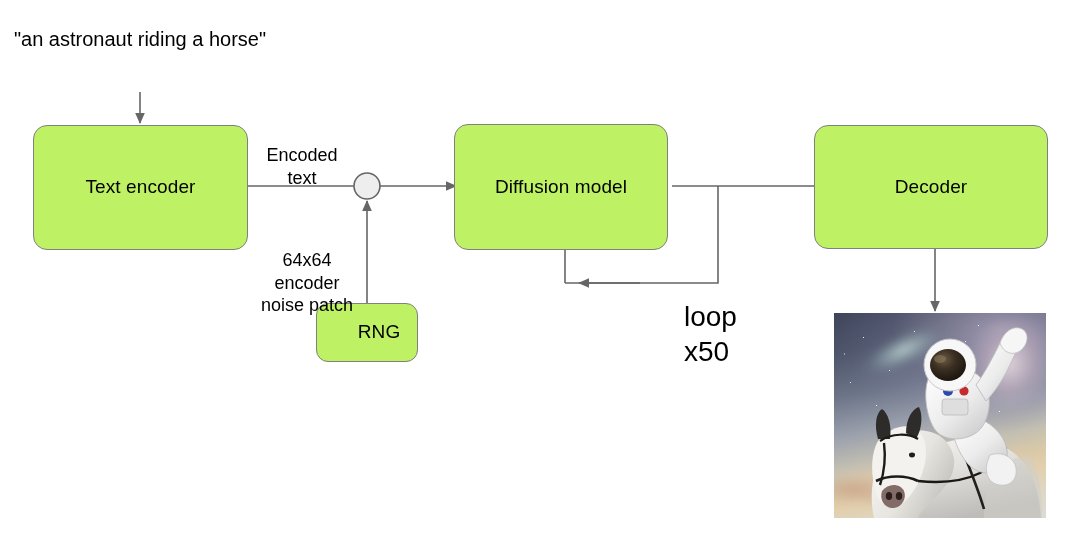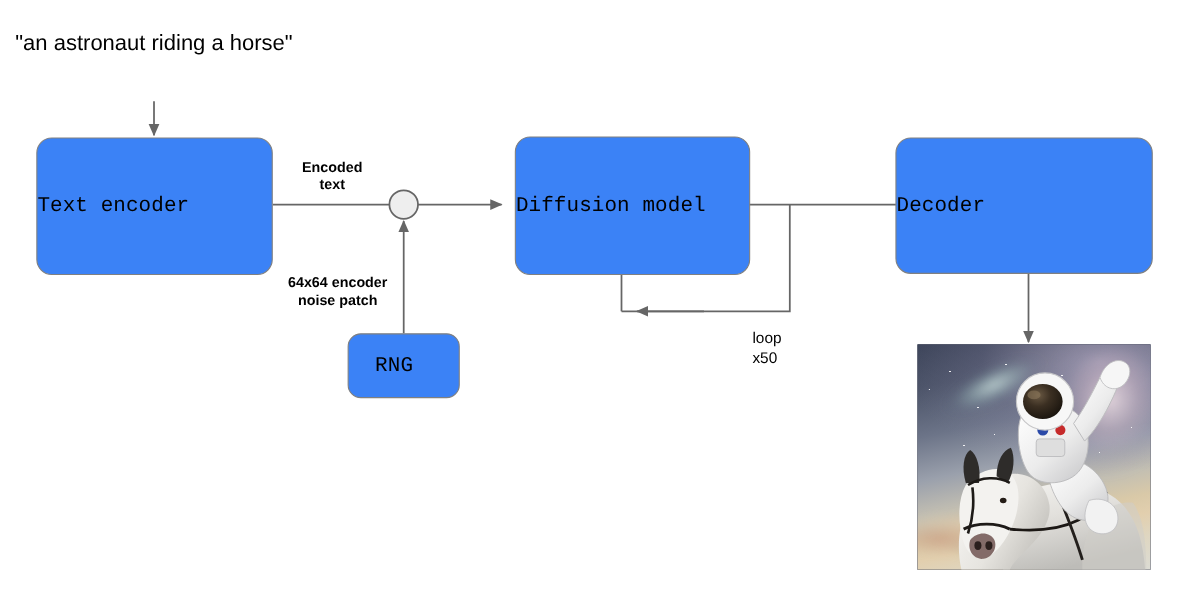--- a/index.html
+++ b/index.html
@@ -22,50 +22,49 @@
   svg.layer {
     position: absolute;
     left: 0;
     top: 0;
     width: 1080px;
     height: 538px;
   }
   .node-box {
     position: absolute;
     box-sizing: border-box;
-    background: #3b82f6;
+    background: #bef264;
     border: 1.4px solid #808080;
     border-radius: 14px;
     display: flex;
     align-items: center;
+    justify-content: center;
     color: #000;
-    font-family: Liberation Mono, monospace;
   }
   .node-label {
     font-size: 19px;
     line-height: 1.2;
     letter-spacing: 0.1px;
     white-space: nowrap;
   }
   .txt {
     position: absolute;
     text-align: center;
     color: #000;
     line-height: 1.25;
   }
   .txt-prompt {
     font-size: 20px;
     line-height: 1.35;
   }
   .txt-edge {
-    font-size: 13px;
-    font-weight: bold;
+    font-size: 18px;
   }
   .txt-loop {
-    font-size: 14px;
+    font-size: 28px;
     line-height: 1.25;
     text-align: left;
   }
   .out-image {
     position: absolute;
     overflow: hidden;
     background: #20263a;
   }
   .out-image .sky {
     position: absolute;
@@ -184,21 +183,21 @@
   <div class="txt txt-prompt" style="left:10px; top:26px; width:260px; white-space:pre-line;">"an astronaut riding a horse"</div>
 
   <div class="node-box" style="left:33px; top:125px; width:215px; height:125px;">
     <span class="node-label">Text encoder</span>
   </div>
 
   <div class="node-box" style="left:316px; top:303px; width:102px; height:59px; border-radius:12px;padding-left:24px;">
     <span class="node-label">RNG</span>
   </div>
 
-  <div class="node-box" style="left:468px; top:124px; width:214px; height:126px;">
+  <div class="node-box" style="left:454px; top:124px; width:214px; height:126px;">
     <span class="node-label">Diffusion model</span>
   </div>
 
   <div class="node-box" style="left:814px; top:125px; width:234px; height:124px;">
     <span class="node-label">Decoder</span>
   </div>
 
   <div class="txt txt-edge" style="left:252px; top:144px; width:100px; white-space:pre-line;">Encoded
 text</div>
 

